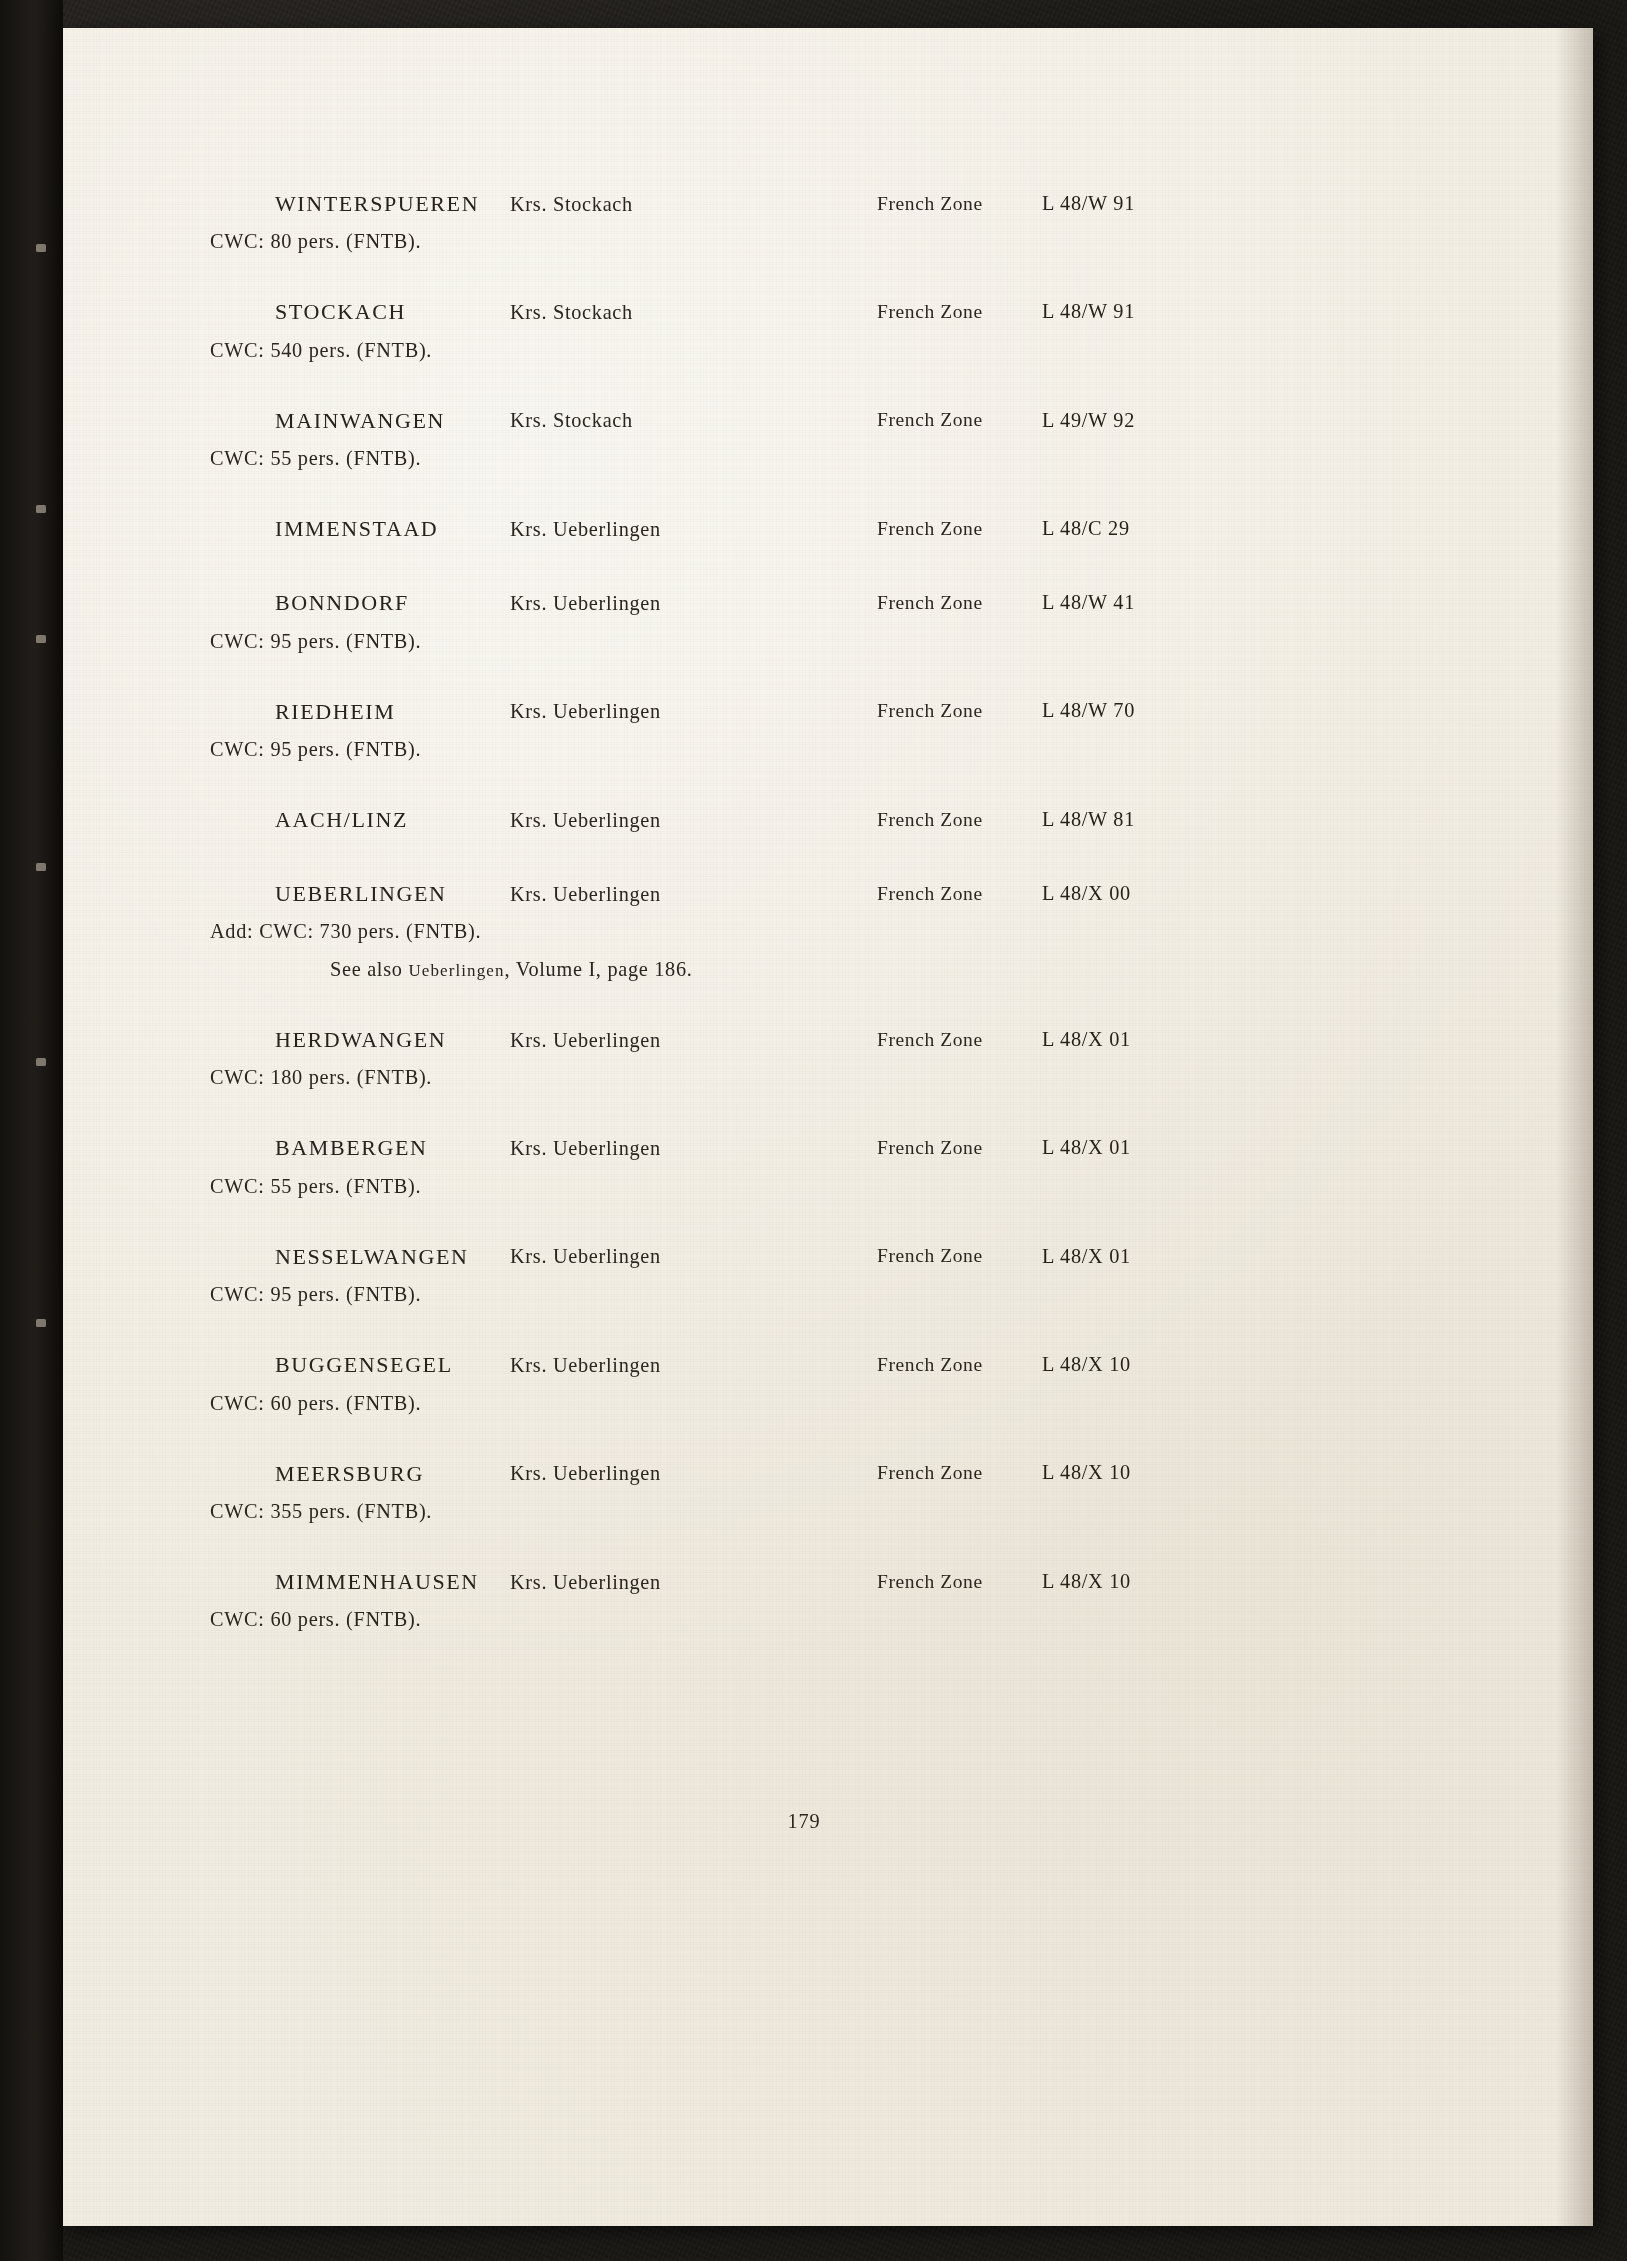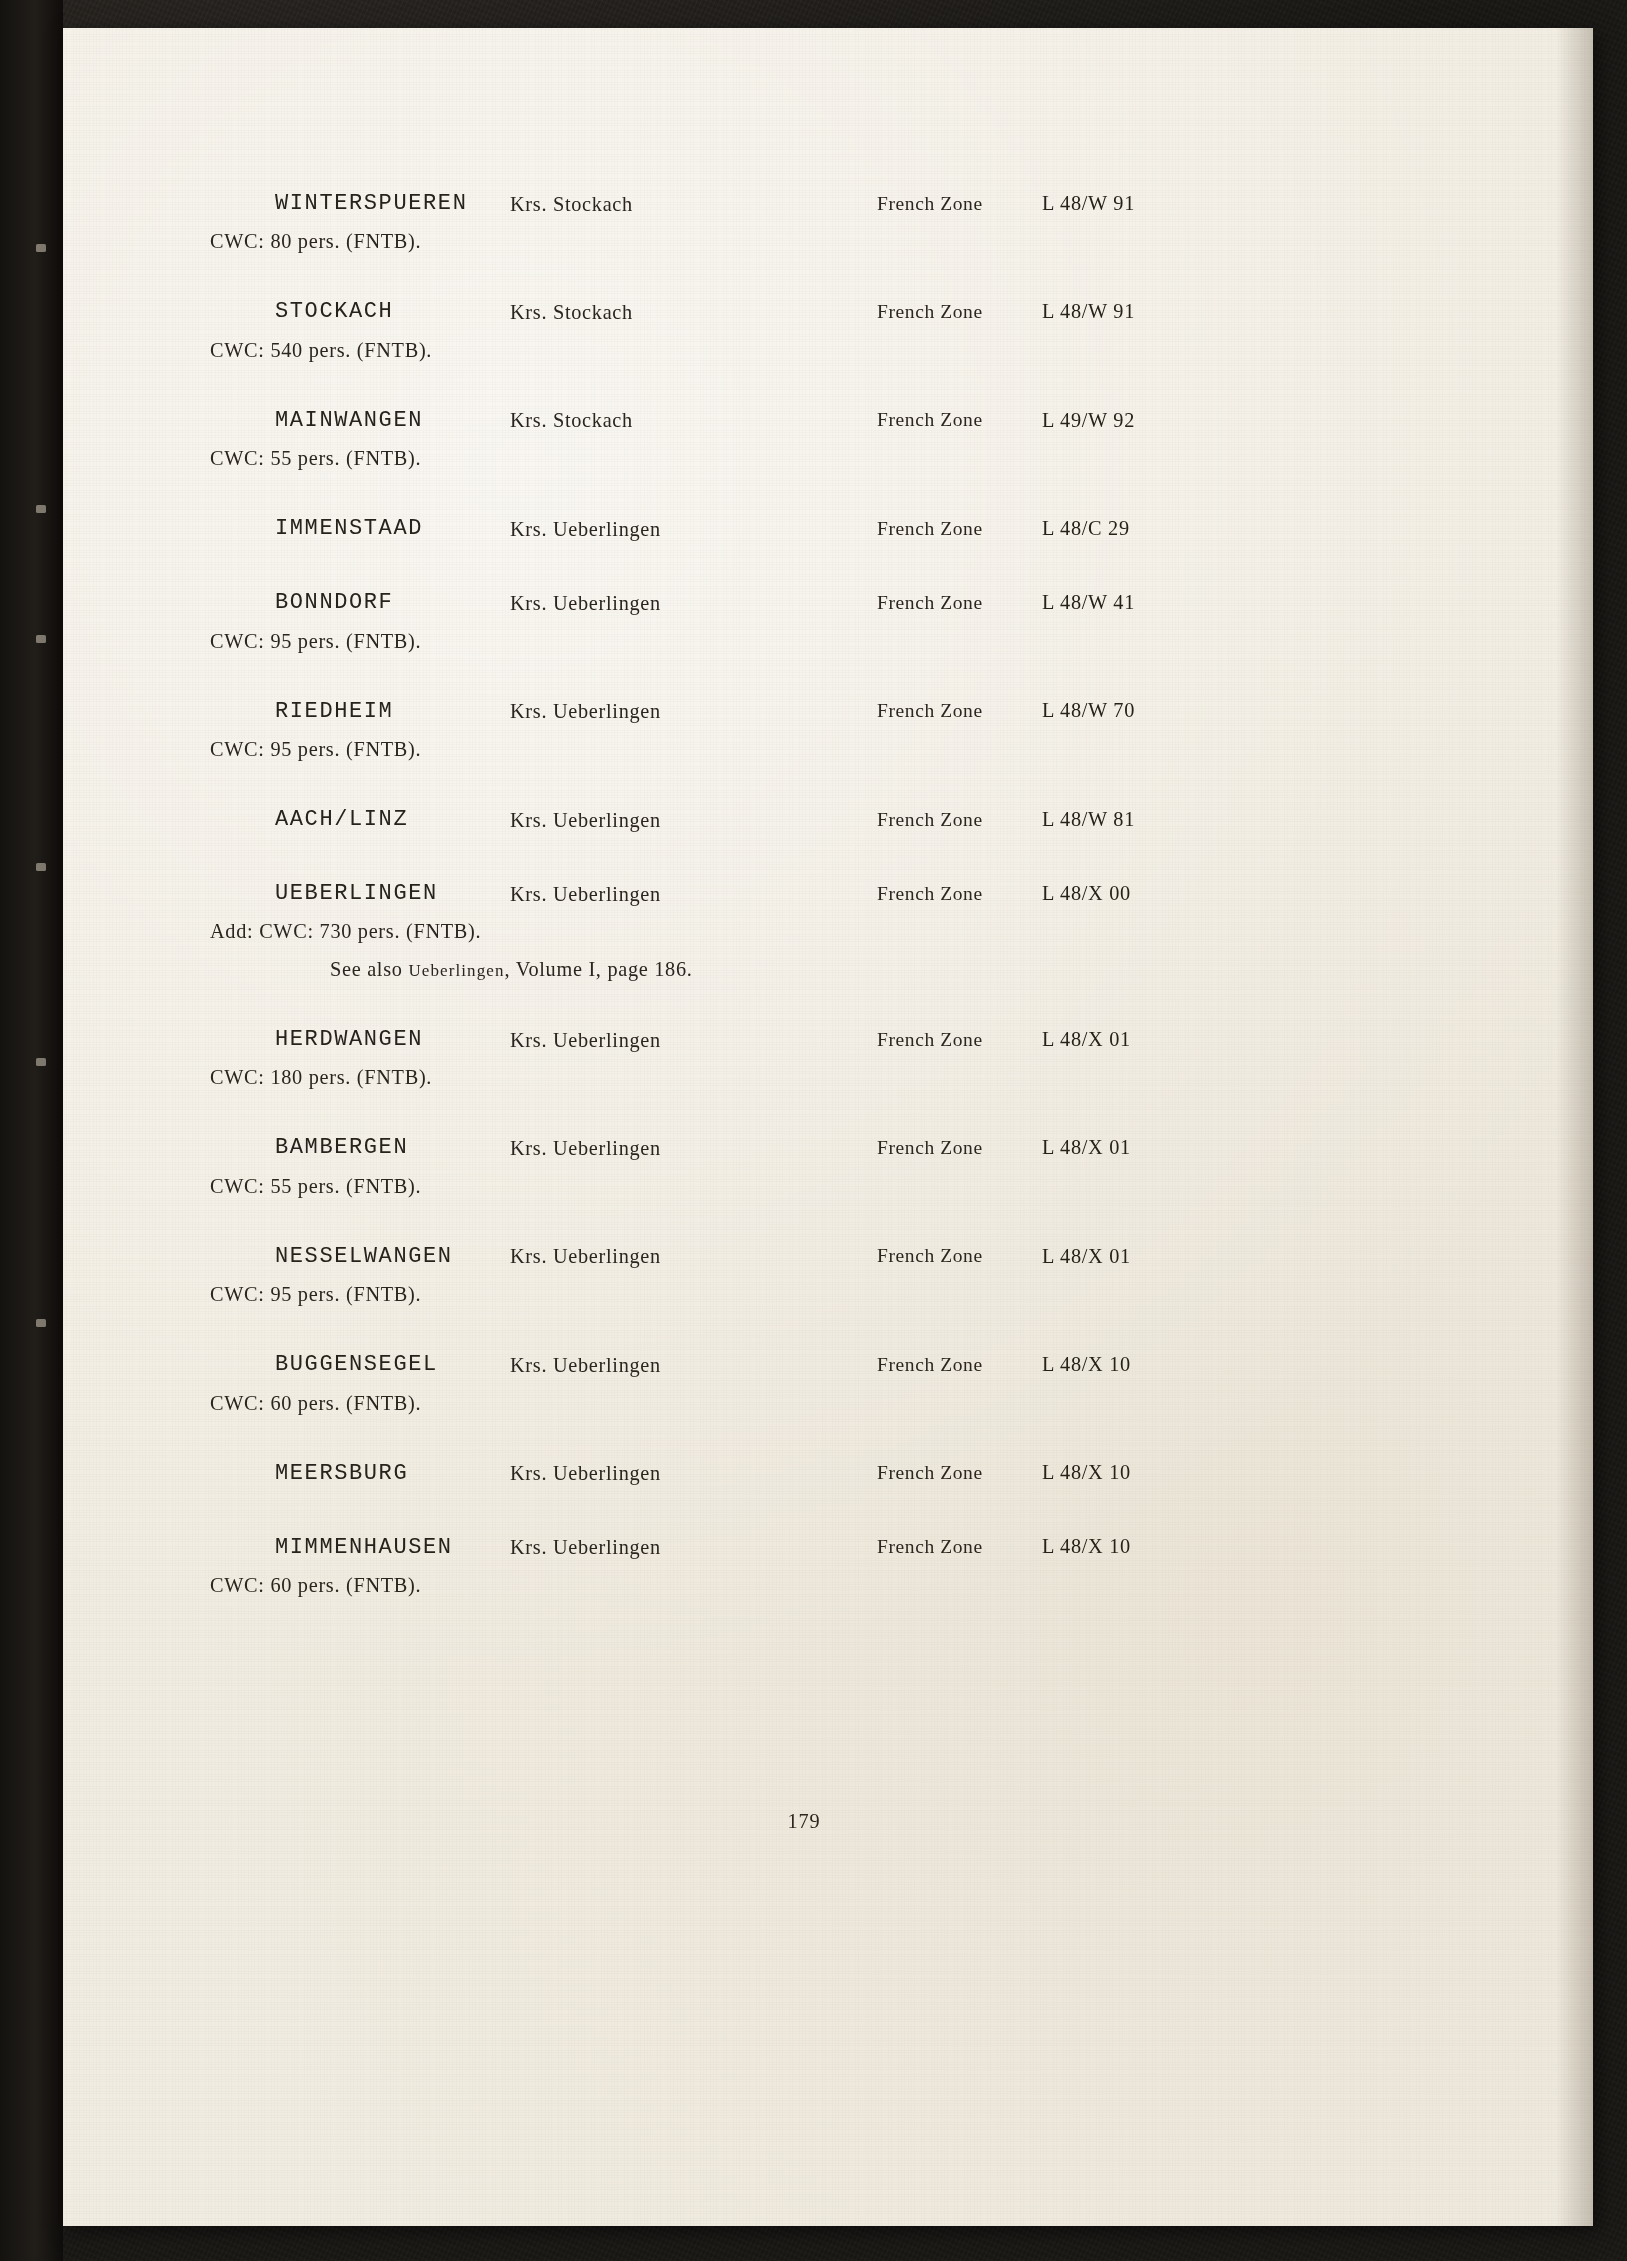--- a/index.html
+++ b/index.html
@@ -104,21 +104,20 @@
     height: 28px;
   }
   .place {
     position: absolute;
     left: 65px;
     top: 0;
     font-size: 22px;
     letter-spacing: 1.6px;
     color: #26221c;
     white-space: nowrap;
-    font-family: Liberation Mono, monospace;
   }
   .kreis {
     position: absolute;
     left: 300px;
     top: 1.6px;
     font-size: 20.3px;
     letter-spacing: 0.7px;
     color: #2a251f;
     white-space: nowrap;
   }
@@ -303,20 +302,21 @@
       <div class="detail">CWC:  60 pers.  (FNTB).</div>
     </div>
 
     <div class="entry">
       <div class="entry-main">
         <span class="place">MEERSBURG</span>
         <span class="kreis">Krs. Ueberlingen</span>
         <span class="zone">French Zone</span>
         <span class="ref">L 48/X 10</span>
       </div>
+      <div class="detail">CWC:  355 pers.  (FNTB).</div>
     </div>
 
     <div class="entry">
       <div class="entry-main">
         <span class="place">MIMMENHAUSEN</span>
         <span class="kreis">Krs. Ueberlingen</span>
         <span class="zone">French Zone</span>
         <span class="ref">L 48/X 10</span>
       </div>
       <div class="detail">CWC:  60 pers.  (FNTB).</div>

